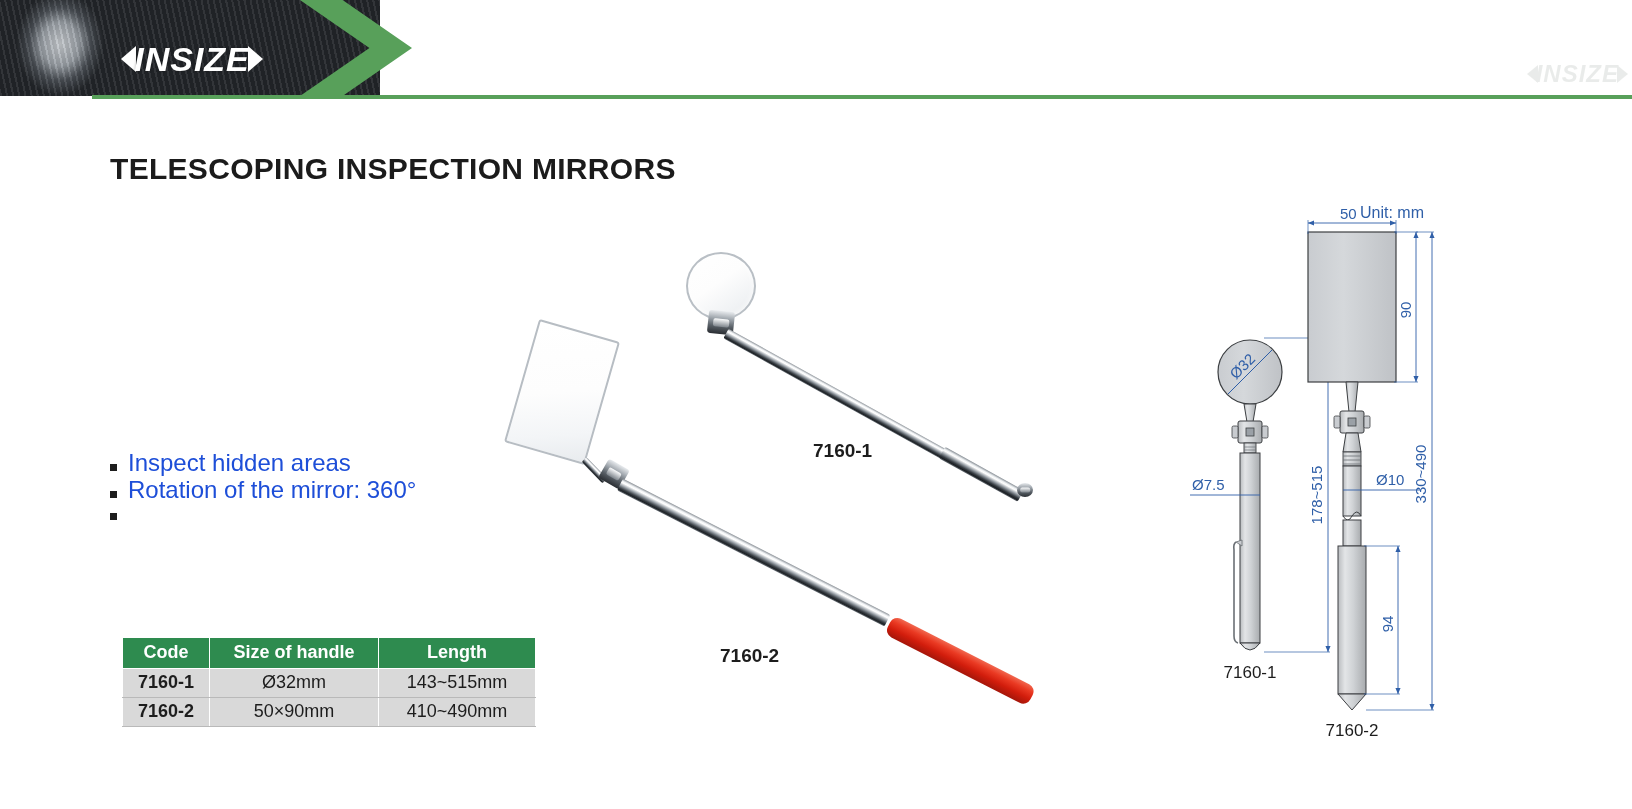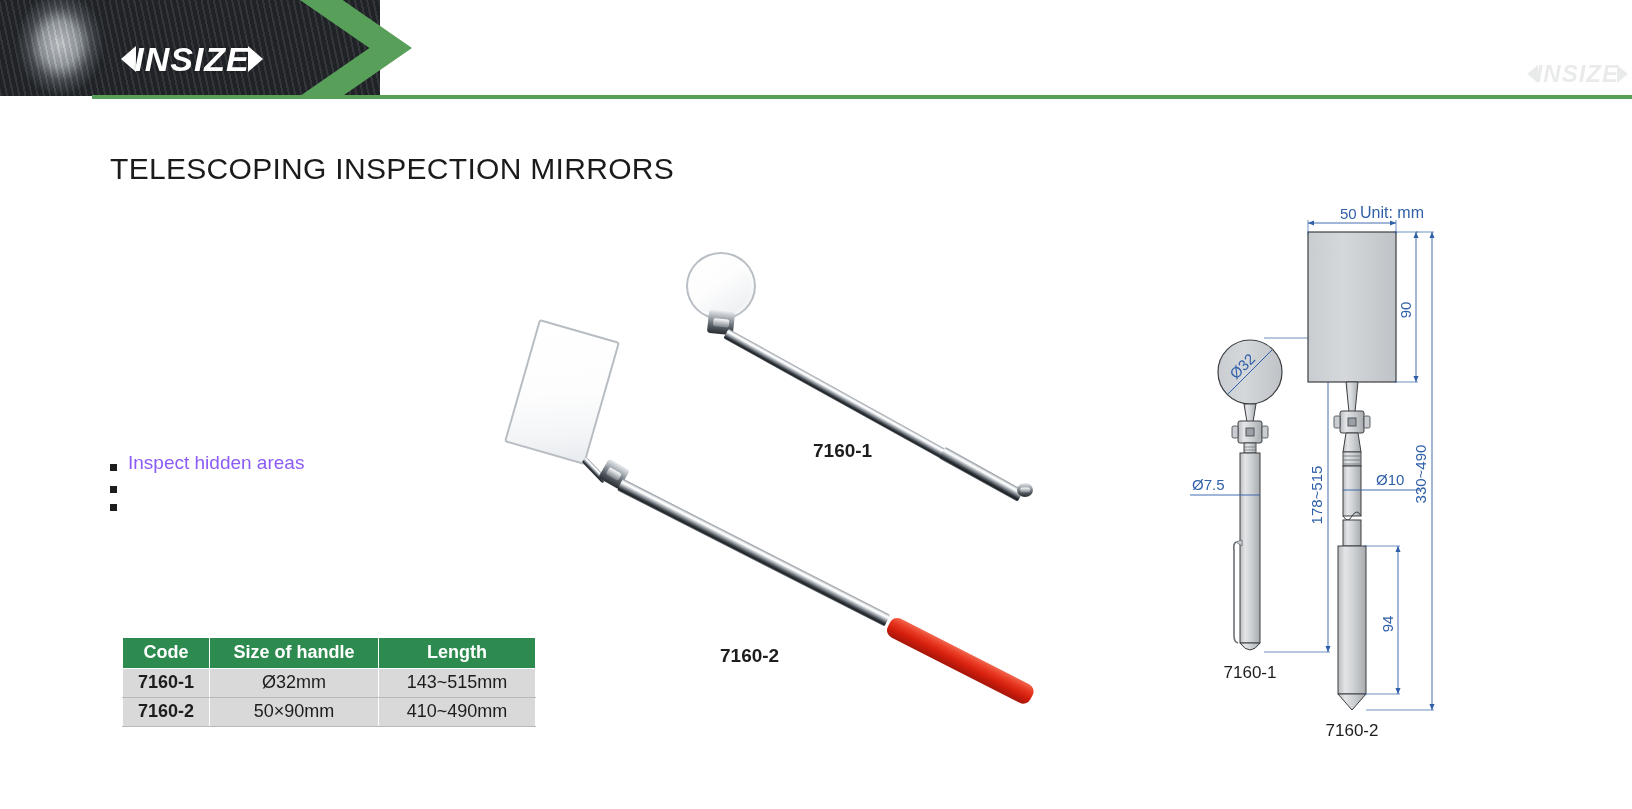--- a/index.html
+++ b/index.html
@@ -52,28 +52,28 @@
     position:absolute;right:4px;top:58px;height:32px;
     display:flex;align-items:center;opacity:.16;
   }
   .watermark .logo-text{font-size:24px;color:#7d8a80;text-shadow:none;}
   .watermark .logo-arrow.left{border-right-color:#7d8a80;border-top-width:9px;border-bottom-width:9px;border-right-width:11px;}
   .watermark .logo-arrow.right{border-left-color:#7d8a80;border-top-width:9px;border-bottom-width:9px;border-left-width:11px;}
 
   
   .page-title{
     position:absolute;left:110px;top:152px;
-    font-size:30px;font-weight:normal;color:#1b1b1b;letter-spacing:.3px;
+    font-size:30px;font-weight:bold;color:#1b1b1b;letter-spacing:.3px;
   }
 
   
   .features{position:absolute;left:110px;top:450px;width:400px;}
   .feature{
     display:flex;align-items:center;margin-bottom:2px;
-    font-size:19px;color:#8b5cf6;line-height:25px;
+    font-size:24px;color:#1d4ed8;line-height:25px;
   }
   .feature .bullet{
     width:7px;height:7px;background:#1d1d1d;margin-top:9px;margin-right:11px;flex:0 0 auto;
   }
   .feature .ftxt{white-space:pre-line;}
 
   
   .spec-table{
     position:absolute;left:122px;top:637px;border-collapse:collapse;
     font-size:18px;
@@ -167,20 +167,21 @@
 
   <div class="page-title">TELESCOPING INSPECTION MIRRORS</div>
 
   <div class="features">
     <div class="feature">
       <span class="bullet"></span>
       <span class="ftxt">Inspect hidden areas</span>
     </div>
     <div class="feature">
       <span class="bullet"></span>
+      <span class="ftxt">Rotation of the mirror: 360°</span>
     </div>
     <div class="feature">
       <span class="bullet"></span>
     </div>
   </div>
 
   <table class="spec-table">
     <thead>
       <tr>
         <th class="col-code">Code</th>

